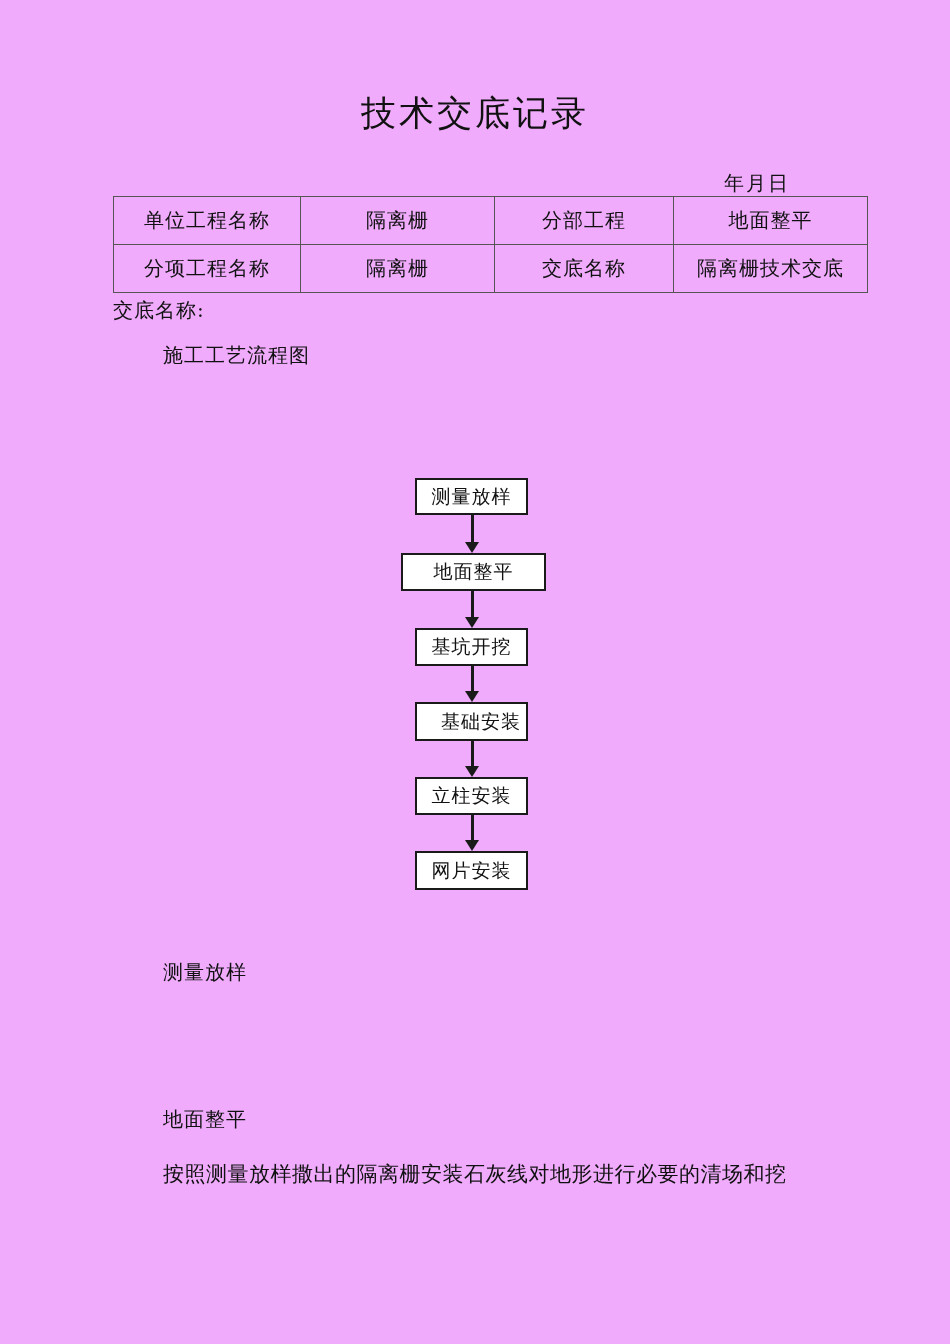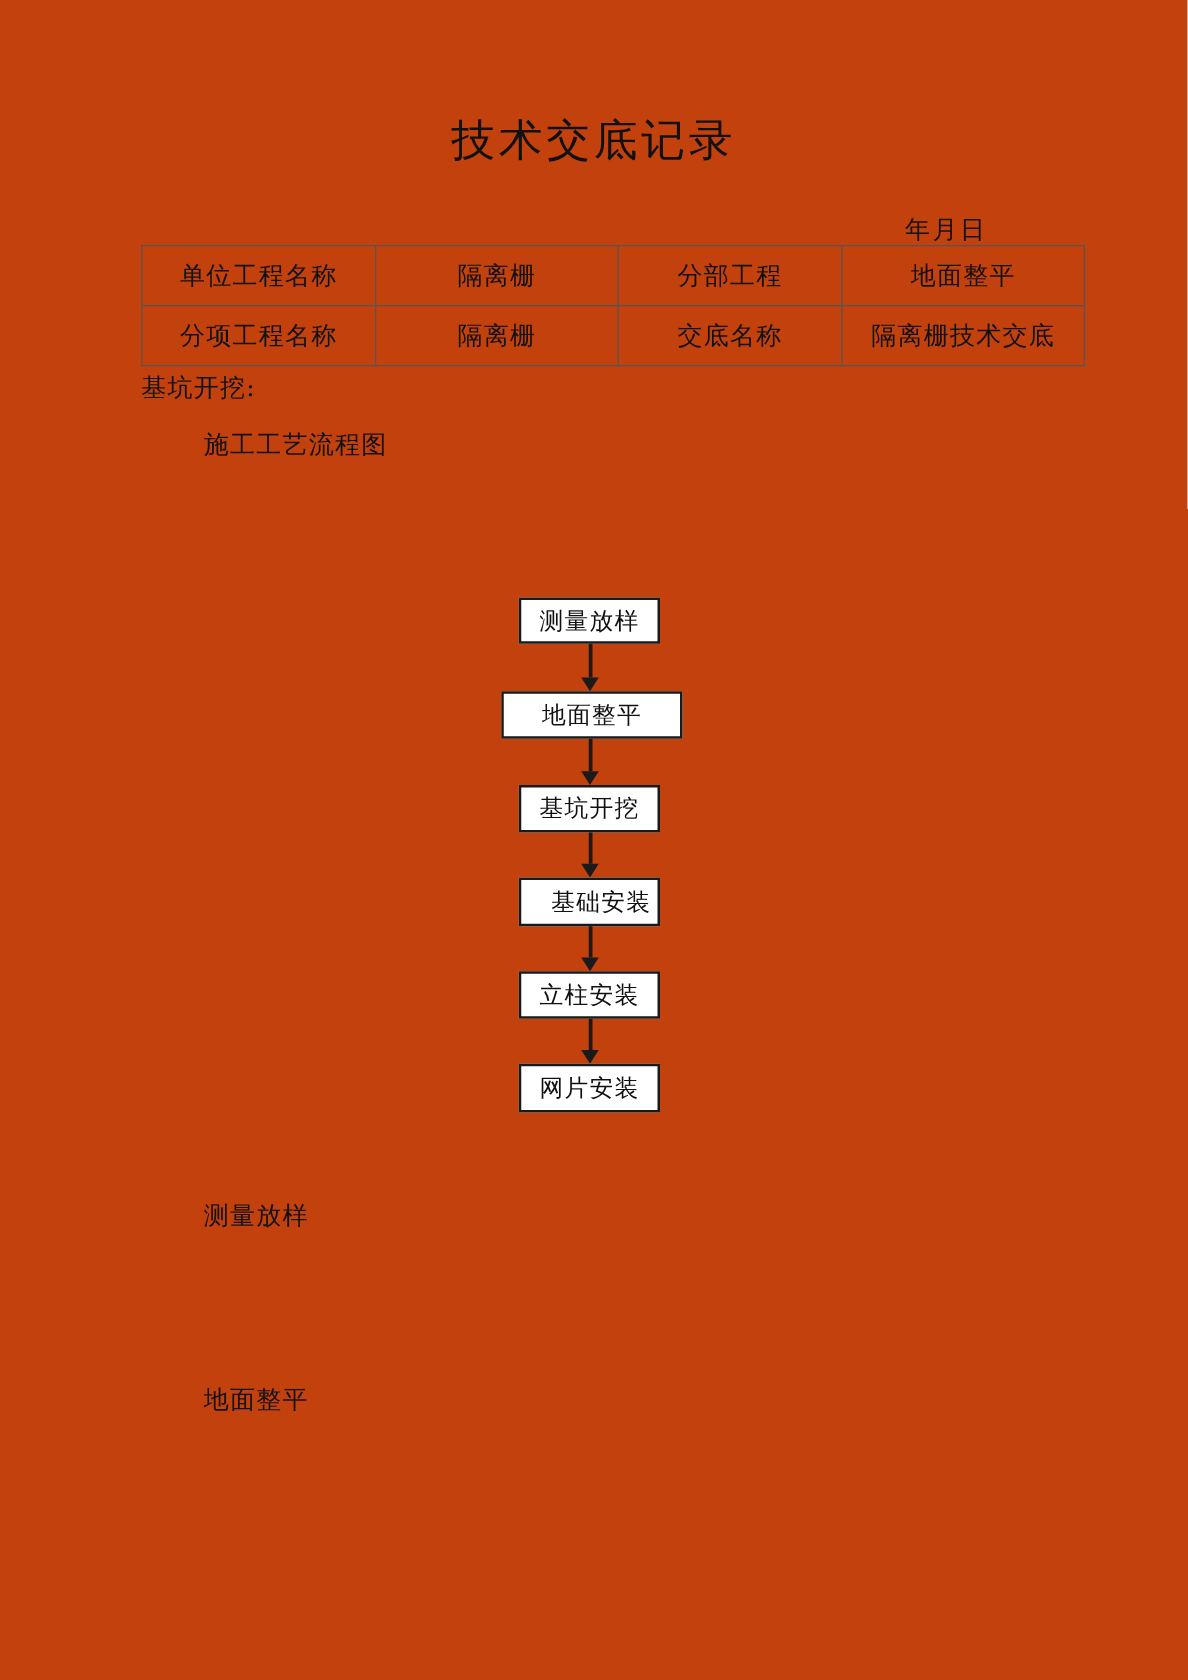--- a/index.html
+++ b/index.html
@@ -9,21 +9,21 @@
     background: #ffffff;
   }
   body {
     font-family: "DejaVu Serif", "Liberation Serif", serif;
     color: #000000;
   }
   #page {
     position: relative;
     width: 950px;
     height: 1344px;
-    background: #c2410c;
+    background: #f0abfc;
     overflow: hidden;
   }
 
   
   .doc-title {
     position: absolute;
     left: 0;
     top: 92px;
     width: 950px;
     text-align: center;
@@ -150,21 +150,21 @@
       </tr>
       <tr>
         <td class="col-a">分项工程名称</td>
         <td class="col-b">隔离栅</td>
         <td class="col-c">交底名称</td>
         <td class="col-d">隔离栅技术交底</td>
       </tr>
     </tbody>
   </table>
 
-  <div class="label-line" style="left:113px; top:297px;">基坑开挖:</div>
+  <div class="label-line" style="left:113px; top:297px;">交底名称:</div>
 
   <div class="label-line" style="left:163px; top:342px;">施工工艺流程图</div>
 
   <div class="flow">
 
     <div class="flow-box" style="left:415px; top:478px; width:113px; height:37px;">测量放样</div>
 
     <div class="flow-arrow" style="left:465px; top:515px; width:14px; height:38px;">
       <span class="stem" style="height:27px;"></span>
       <span class="head"></span>
@@ -200,14 +200,15 @@
 
     <div class="flow-box" style="left:415px; top:851px; width:113px; height:39px;">网片安装</div>
 
   </div>
 
   <div class="label-line" style="left:163px; top:959px;">测量放样</div>
 
 
   <div class="label-line" style="left:163px; top:1106px;">地面整平</div>
 
+  <div class="para" style="left:113px; top:1152px; width:724px; text-indent:50px; text-align:justify;">按照测量放样撒出的隔离栅安装石灰线对地形进行必要的清场和挖</div>
 
 </div>
 
 </body></html>

